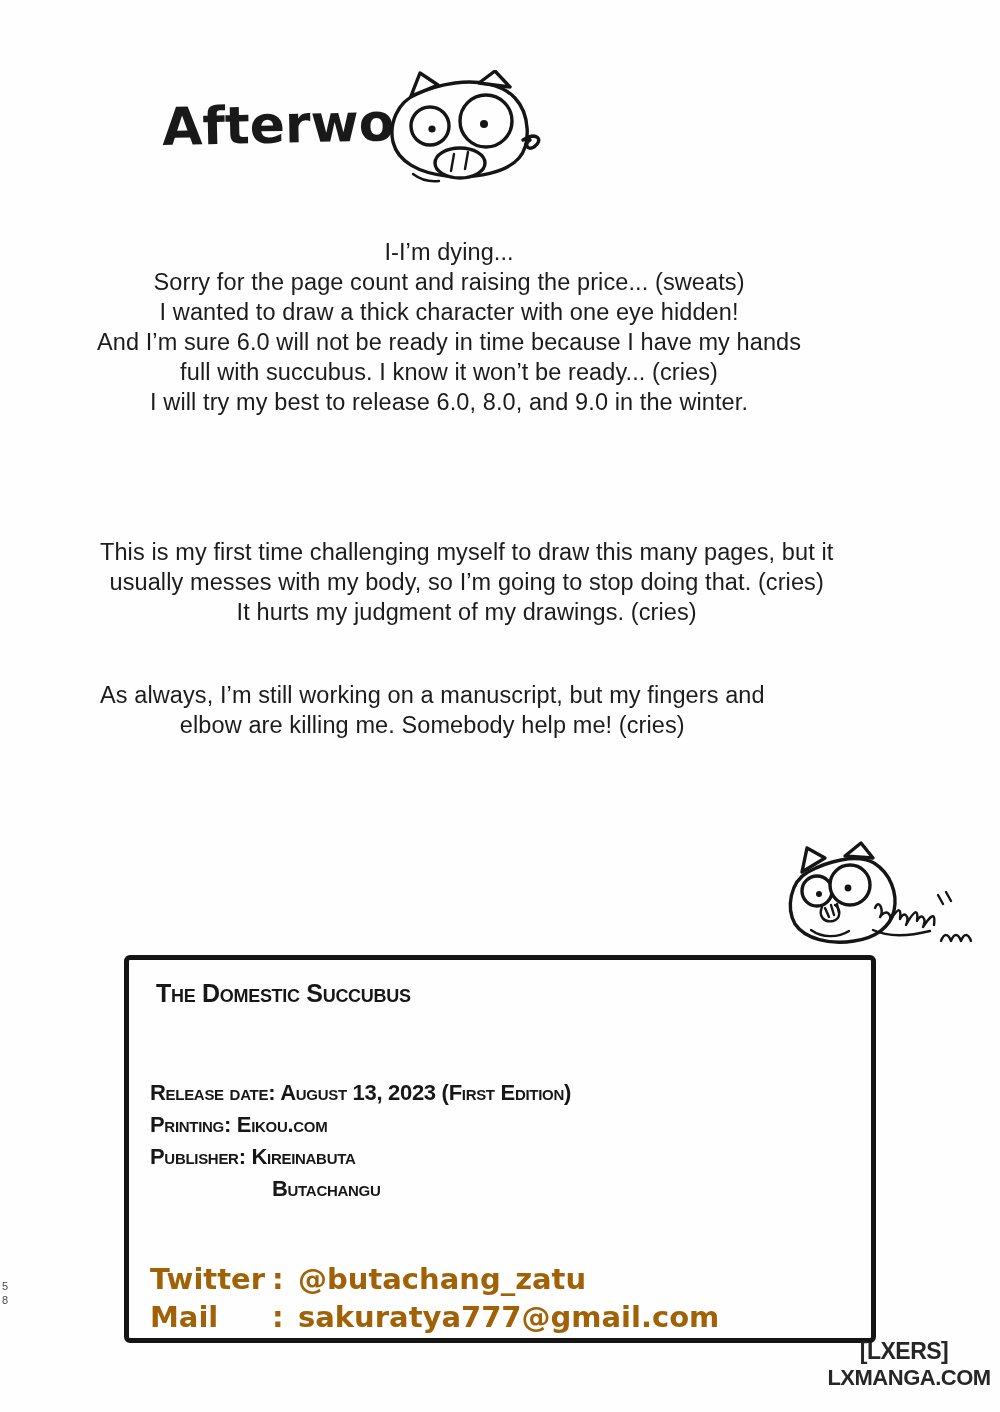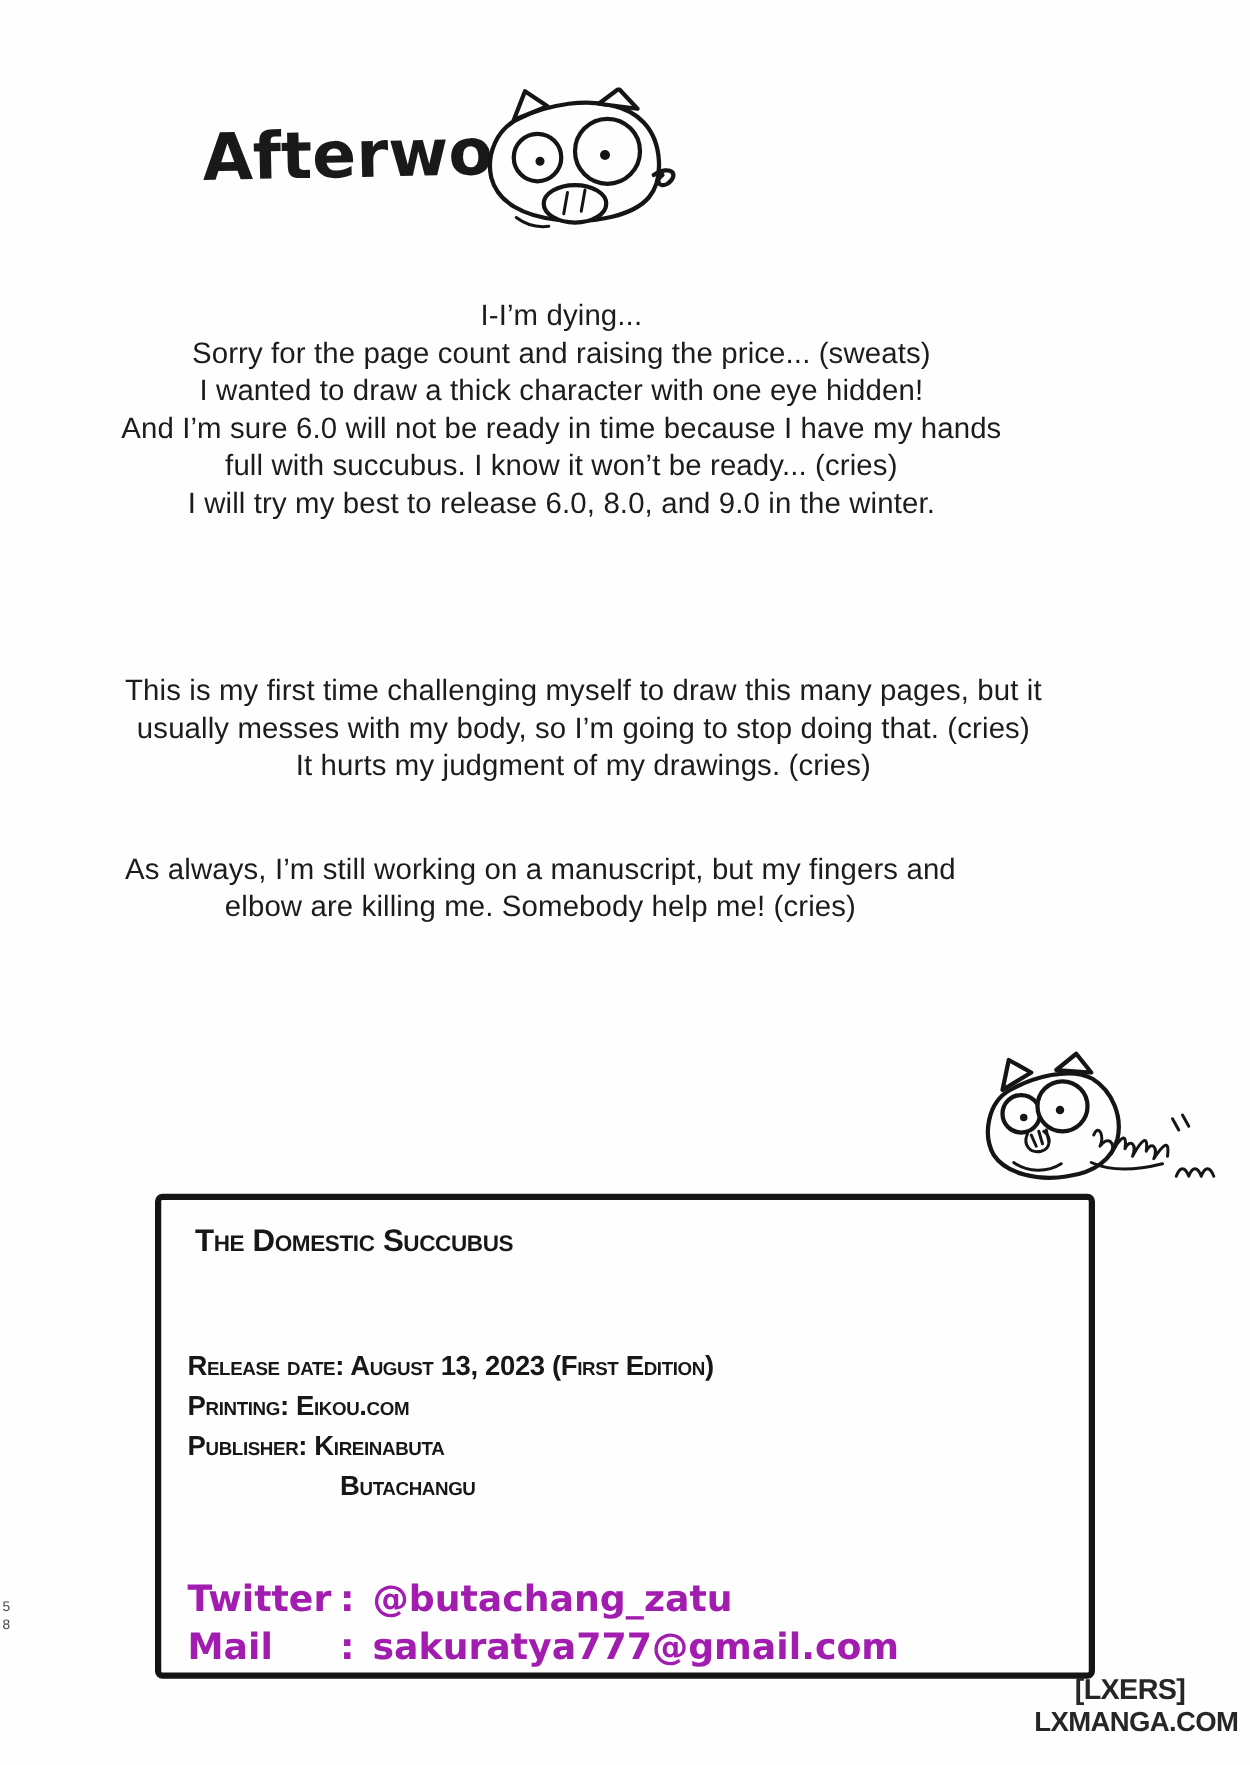--- a/index.html
+++ b/index.html
@@ -79,21 +79,21 @@
     margin-top: 44px;
   }
   .c-line.indent { padding-left: 122px; }
   .contacts {
     position: absolute;
     left: 21px;
     top: 300px;
     font-family: "DejaVu Sans", sans-serif;
     font-weight: 700;
     font-size: 29px;
-    color: #a21caf;
+    color: #a16207;
     white-space: nowrap;
   }
   .contact-row { display: flex; line-height: 38px; }
   .c-label { width: 122px; }
   .c-sep   { width: 26px; }
 
   
   .pagenum {
     position: absolute;
     left: 2px;

